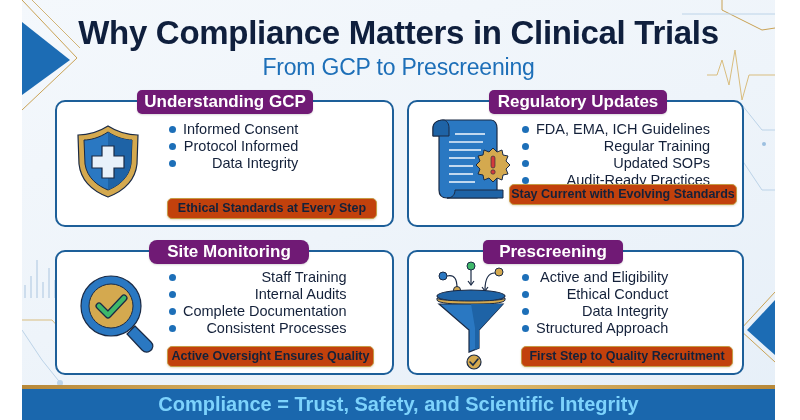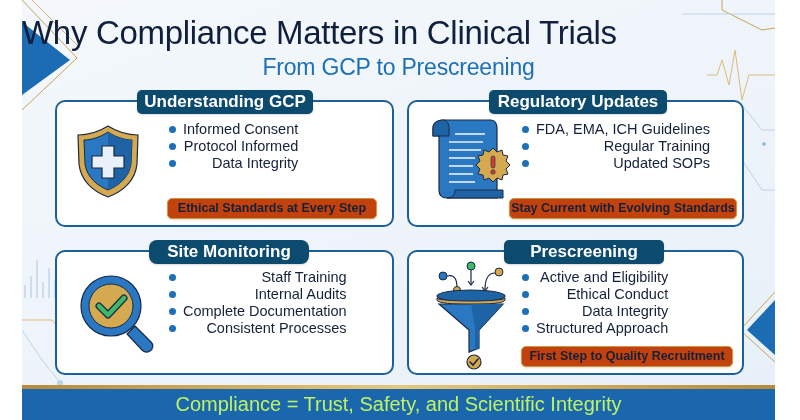--- a/index.html
+++ b/index.html
@@ -7,35 +7,35 @@
     body { position: relative; font-family: "Liberation Sans", "DejaVu Sans", sans-serif; }
 
     .canvas {
       position: absolute; left: 22px; top: 0; width: 753px; height: 420px;
       background: linear-gradient(160deg, #f4f8fc 0%, #eef4fa 50%, #e6eff8 100%);
       overflow: hidden;
     }
     .deco { position: absolute; left: 0; top: 0; width: 753px; height: 420px; pointer-events: none; }
 
     .title {
-      position: absolute; left: 0; width: 753px; top: 14px; text-align: left;
-      font-size: 33px; font-weight: normal; color: #0f1f3d; letter-spacing: -0.3px;
+      position: absolute; left: 0; width: 753px; top: 14px; text-align: center;
+      font-size: 33px; font-weight: bold; color: #0f1f3d; letter-spacing: -0.3px;
     }
     .subtitle {
       position: absolute; left: 0; width: 753px; top: 54px; text-align: center;
       font-size: 23px; color: #1d6fb8; letter-spacing: -0.2px;
     }
 
     .card {
       position: absolute; background: #ffffff;
       border: 2px solid #1d5f99; border-radius: 10px;
     }
     .pill {
       position: absolute; height: 24px; top: -12px;
-      background: #0c4a6e; color: #ffffff; border-radius: 5px;
+      background: #701a75; color: #ffffff; border-radius: 5px;
       font-size: 17px; font-weight: bold; text-align: center; line-height: 24px;
       box-shadow: 0 1px 2px rgba(0,0,0,0.15);
     }
     .icon-box { position: absolute; }
     .list { position: absolute; list-style: none; text-align: right; }
     .list li {
       position: relative; font-size: 14.5px; color: #14213a; line-height: 17px;
       padding-left: 14px; white-space: nowrap;
     }
     .list li::before {
@@ -49,21 +49,21 @@
       box-shadow: 0 1px 2px rgba(160,120,40,0.25);
     }
 
     .gold-line {
       position: absolute; left: 0; top: 385px; width: 753px; height: 4px;
       background: linear-gradient(90deg, #b8893a, #e8c77a 50%, #b8893a);
     }
     .banner {
       position: absolute; left: 0; top: 389px; width: 753px; height: 31px;
       background: #1a67ad; text-align: center;
-      font-size: 20px; font-weight: normal; color: #bef264; line-height: 31px;
+      font-size: 20px; font-weight: bold; color: #7dd3fc; line-height: 31px;
     }
   </style>
 </head>
 <body>
 
 <div class="canvas">
 
   <svg class="deco" viewBox="0 0 753 420">
 
     <polygon points="0,22 48,60 0,95" fill="#1c6cb4"></polygon>
@@ -135,46 +135,48 @@
         </g>
         <path d="M68 30 l4 4 5 -2 1 5 5 1 -2 5 4 4 -4 4 2 5 -5 1 -1 5 -5 -2 -4 4 -4 -4 -5 2 -1 -5 -5 -1 2 -5 -4 -4 4 -4 -2 -5 5 -1 1 -5 5 2 z" fill="#d4a94f" stroke="#1a2a45" stroke-width="1"></path>
         <rect x="66" y="38" width="4" height="12" rx="2" fill="#d33b3b" stroke="#1a2a45" stroke-width="0.6"></rect>
         <circle cx="68" cy="54" r="2.2" fill="#d33b3b" stroke="#1a2a45" stroke-width="0.6"></circle>
       </svg>
     </div>
     <ul class="list" style="left:113px; top:19px;">
       <li>FDA, EMA, ICH Guidelines</li>
       <li>Regular Training</li>
       <li>Updated SOPs</li>
-    </ul>
-    <div class="tag" style="left:100px; top:96px; width:228px;">Stay Current with Evolving Standards</div>
+      <li>Audit-Ready Practices</li>
+    </ul>
+    <div class="tag" style="left:100px; top:82px; width:228px;">Stay Current with Evolving Standards</div>
   </div>
 
   <div class="card" style="left:33px; top:250px; width:339px; height:125px;">
     <div class="pill" style="left:92px; width:160px;border-radius:8px;">Site Monitoring</div>
     <div class="icon-box" style="left:20px; top:20px; width:82px; height:82px;">
       <svg viewBox="0 0 82 82" width="82" height="82">
         <line x1="52" y1="52" x2="58" y2="58" stroke="#c9a254" stroke-width="6"></line>
         <path d="M58 54 L74 70 C77 73 76 77 73 79 C70 81 67 80 65 78 L50 62 Z" fill="#2a78c2" stroke="#1a2a45" stroke-width="1.2"></path>
         <circle cx="34" cy="34" r="30" fill="#2a78c2" stroke="#1a2a45" stroke-width="1.2"></circle>
         <circle cx="34" cy="34" r="22" fill="#d4a94f" stroke="#1a2a45" stroke-width="1"></circle>
         <path d="M22 34 L31 43 L47 26" fill="none" stroke="#1a2a45" stroke-width="7" stroke-linecap="round" stroke-linejoin="round"></path>
         <path d="M22 34 L31 43 L47 26" fill="none" stroke="#3fb86a" stroke-width="4.5" stroke-linecap="round" stroke-linejoin="round"></path>
       </svg>
     </div>
     <ul class="list" style="left:112px; top:17px;">
       <li>Staff Training</li>
       <li>Internal Audits</li>
       <li>Complete Documentation</li>
       <li>Consistent Processes</li>
     </ul>
+    <div class="tag" style="left:110px; top:94px; width:207px;">Active Oversight Ensures Quality</div>
   </div>
 
   <div class="card" style="left:385px; top:250px; width:337px; height:125px;">
-    <div class="pill" style="left:95px; width:160px;">Prescreening</div>
+    <div class="pill" style="left:74px; width:140px;">Prescreening</div>
     <div class="icon-box" style="left:22px; top:8px; width:80px; height:110px;">
       <svg viewBox="0 0 80 110" width="80" height="110">
         <circle cx="40" cy="6" r="4" fill="#3fb86a" stroke="#1a2a45" stroke-width="1"></circle>
         <line x1="40" y1="10" x2="40" y2="24" stroke="#1a2a45" stroke-width="1.2"></line>
         <polyline points="37,21 40,25 43,21" fill="none" stroke="#1a2a45" stroke-width="1.2"></polyline>
         <circle cx="12" cy="16" r="4" fill="#2a78c2" stroke="#1a2a45" stroke-width="1"></circle>
         <path d="M16 16 C24 14 26 20 26 28" fill="none" stroke="#1a2a45" stroke-width="1.2"></path>
         <circle cx="26" cy="30" r="3.5" fill="#d4a94f" stroke="#1a2a45" stroke-width="1"></circle>
         <circle cx="68" cy="12" r="4" fill="#d4a94f" stroke="#1a2a45" stroke-width="1"></circle>
         <path d="M64 13 C56 13 54 20 54 30" fill="none" stroke="#1a2a45" stroke-width="1.2"></path>

